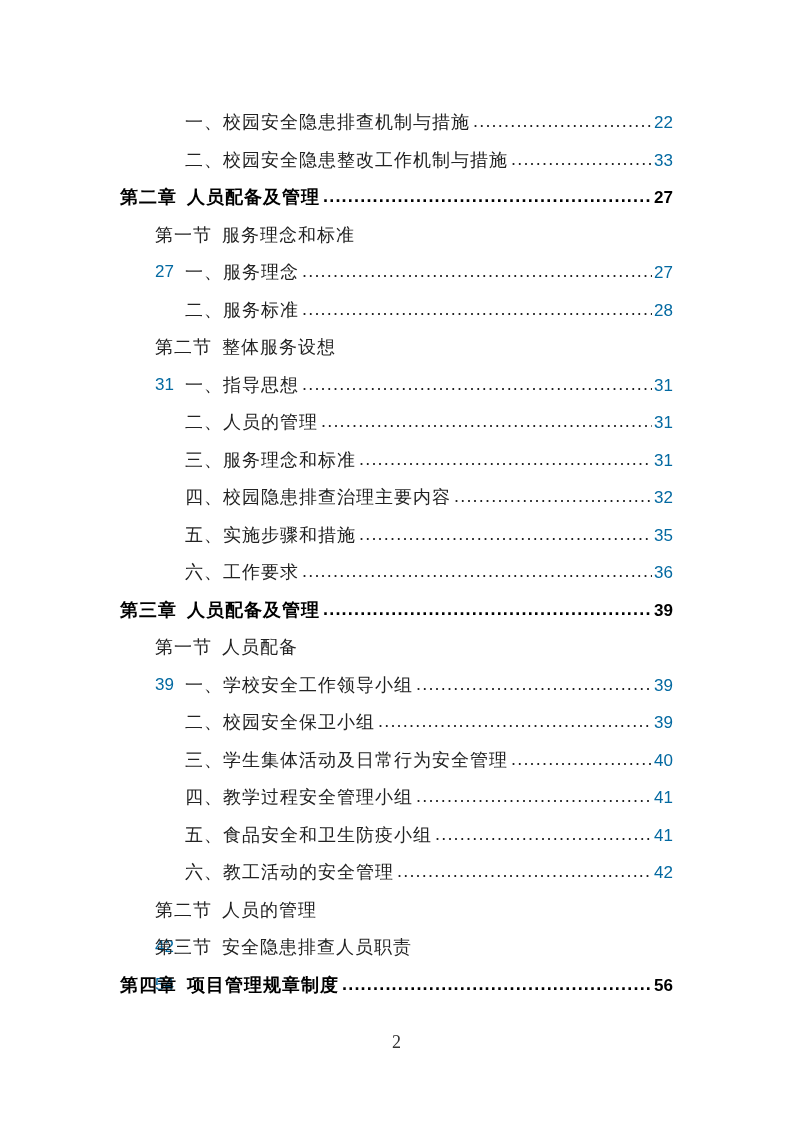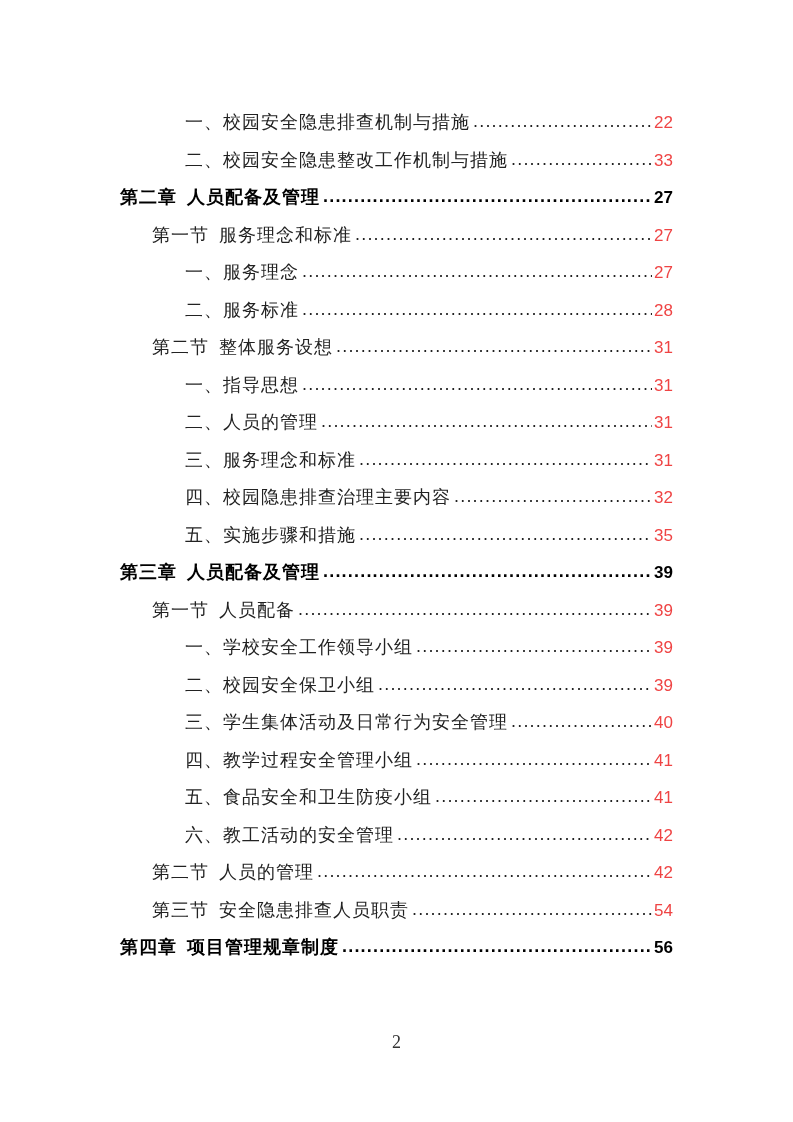--- a/index.html
+++ b/index.html
@@ -5,34 +5,34 @@
   html, body { margin: 0; padding: 0; background: #ffffff; }
   body { width: 793px; height: 1122px; position: relative; overflow: hidden; }
   .page { position: absolute; left: 0; top: 0; width: 793px; height: 1122px; background: #fff; }
   .toc { position: absolute; left: 120px; top: 103px; width: 553px; }
   .row {
     display: flex; align-items: baseline; height: 37.5px; line-height: 37.5px;
     font-family: "DejaVu Serif", "Liberation Serif", serif; font-size: 18px; color: #222;
     white-space: nowrap;
   }
   .row.lvl1 { padding-left: 0; font-family: "DejaVu Sans", "Liberation Sans", sans-serif; font-weight: bold; color: #000; font-size: 18px; }
-  .row.lvl2 { padding-left: 32px; }
+  .row.lvl2 { padding-left: 32px; flex-direction: column; }
   .row.lvl3 { padding-left: 65px; }
   .title { flex: 0 0 auto; letter-spacing: 1px; }
   .title .num { letter-spacing: 1px; }
   .title .gap { display: inline-block; width: 10px; }
   .leader {
     flex: 1 1 auto; overflow: hidden; margin: 0 2px 0 3px; position: relative; top: -1px;
     font-family: "Liberation Sans", sans-serif; letter-spacing: 1.2px; color: #222;
   }
   .row.lvl1 .leader { font-weight: bold; color: #000; }
   .leader::before {
     content: "........................................................................................................................................................";
   }
-  .page-num { flex: 0 0 auto; font-family: "Liberation Sans", sans-serif; font-size: 17px; color: #ef4444; }
+  .page-num { flex: 0 0 auto; font-family: "Liberation Sans", sans-serif; font-size: 17px; color: #0369a1; }
   .row.lvl1 .page-num { font-weight: bold; color: #000; }
   .footer-num {
     position: absolute; left: 0; width: 793px; top: 1032px; text-align: center;
     font-family: "Liberation Serif", serif; font-size: 18px; color: #333;
   }
 </style>
 </head>
 <body>
 
 <div class="page">
@@ -103,20 +103,25 @@
         <span class="leader"></span>
         <span class="page-num">32</span>
       </div>
 
     <div class="row lvl3">
         <span class="title"><span class="num">五、</span><span>实施步骤和措施</span></span>
         <span class="leader"></span>
         <span class="page-num">35</span>
       </div>
 
+    <div class="row lvl3">
+        <span class="title"><span class="num">六、</span><span>工作要求</span></span>
+        <span class="leader"></span>
+        <span class="page-num">36</span>
+      </div>
 
     <div class="row lvl1">
         <span class="title"><span class="num">第三章</span><span class="gap"></span><span>人员配备及管理</span></span>
         <span class="leader"></span>
         <span class="page-num">39</span>
       </div>
 
     <div class="row lvl2">
         <span class="title"><span class="num">第一节</span><span class="gap"></span><span>人员配备</span></span>
         <span class="leader"></span>

